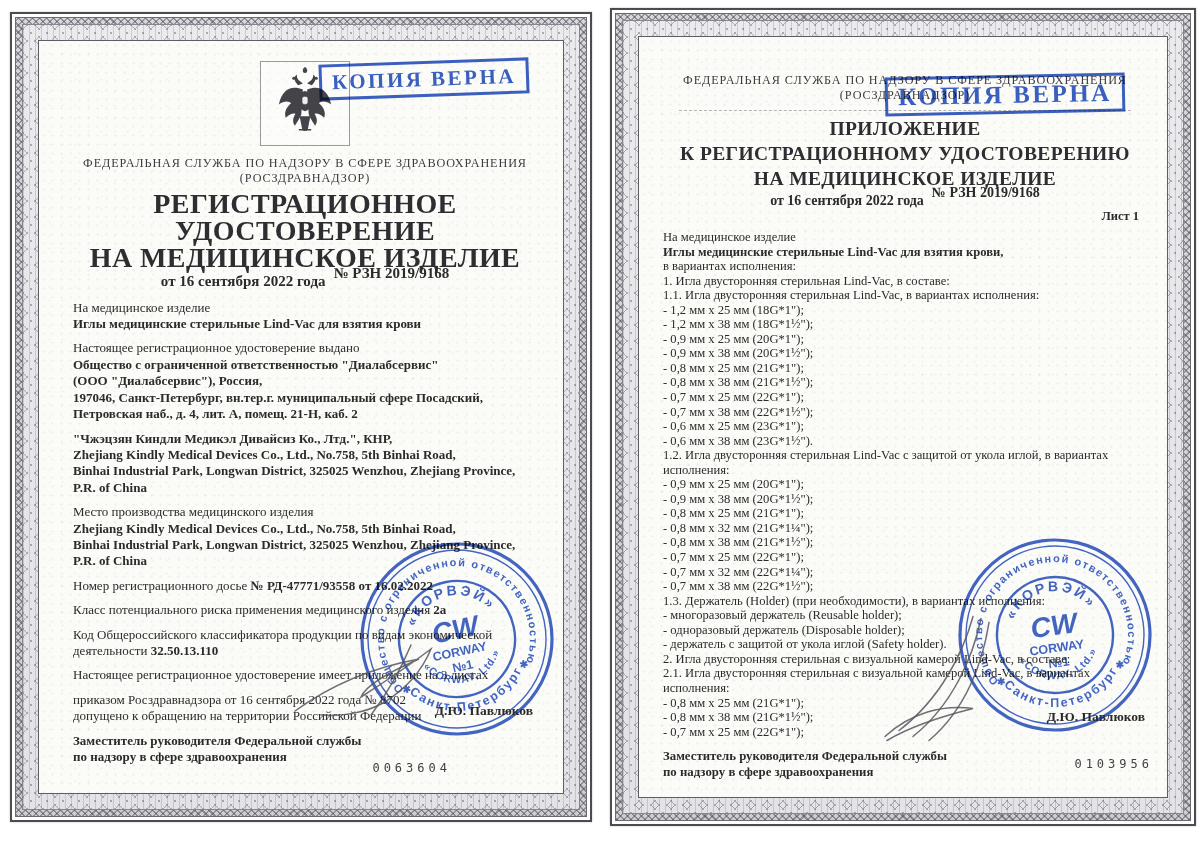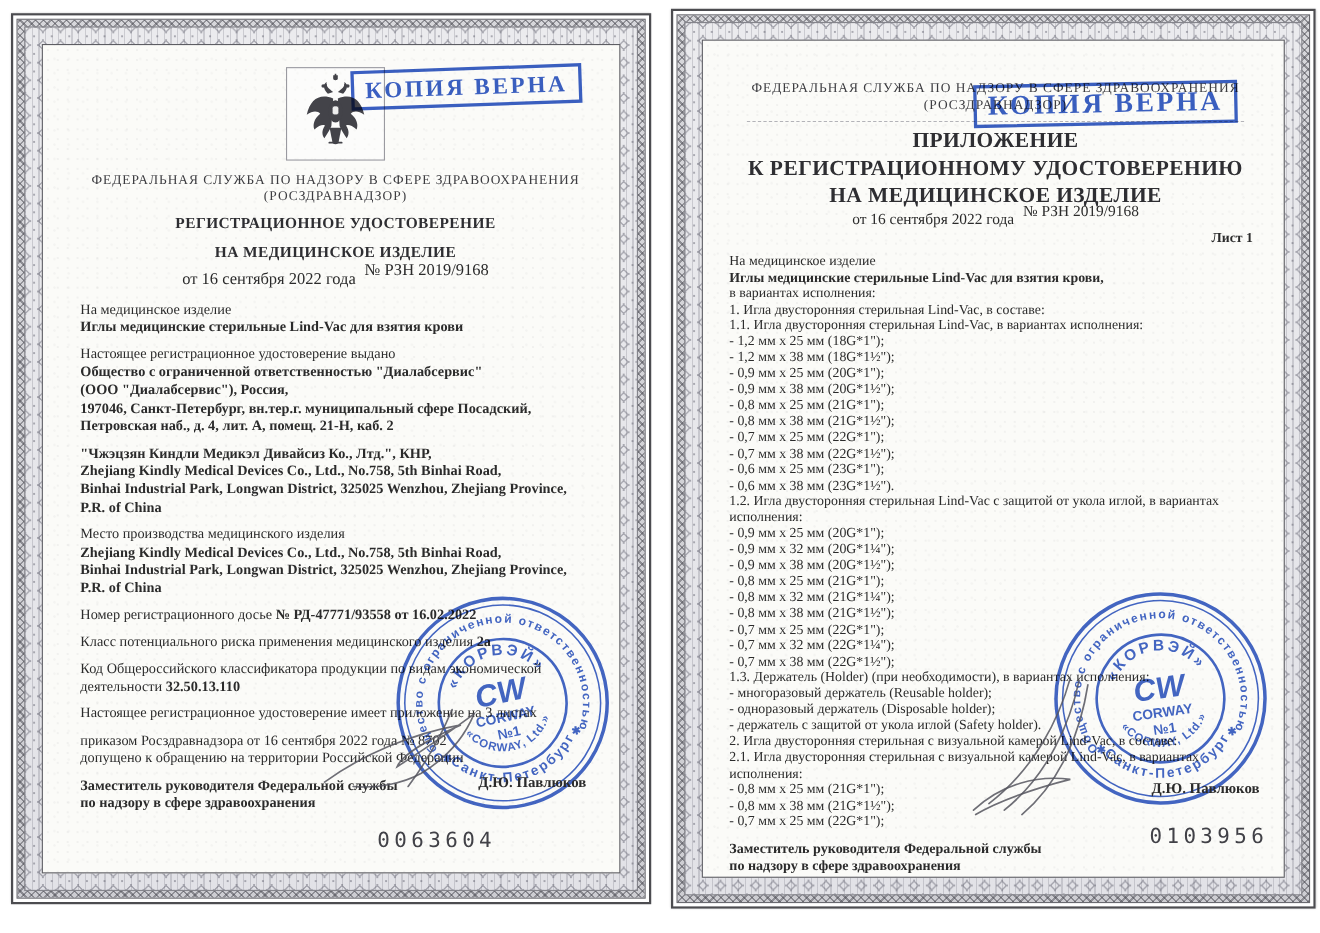--- a/index.html
+++ b/index.html
@@ -34,23 +34,23 @@
       radial-gradient(rgba(80,80,92,.045) 1px, transparent 1.3px);
     background-size:9px 9px,13px 13px;background-position:0 0,4px 6px;
   }
   .cert-left .content{padding:16px 26px 12px 34px;}
   .cert-right .content{padding:14px 20px 12px 24px;}
 
   
   .agency{text-align:center;font-size:12.2px;letter-spacing:.9px;color:#3c3c40;line-height:15px;}
   .dash-sep{border-bottom:1px dashed #b3b3b8;margin:7px 16px 5px 16px;}
   .doc-title{text-align:center;font-weight:bold;color:#2e2e32;letter-spacing:.4px;}
-  .cert-left .doc-title{font-size:14px;line-height:27px;margin-top:4px;}
+  .cert-left .doc-title{font-size:28px;line-height:27px;margin-top:4px;}
   .cert-right .doc-title{font-size:19.5px;line-height:25px;margin-top:2px;}
-  .date-row{display:flex;justify-content:center;gap:8px;font-weight:normal;font-size:15px;margin-top:2px;}
+  .date-row{display:flex;justify-content:center;gap:8px;font-weight:bold;font-size:15px;margin-top:2px;}
   .reg-number{position:relative;top:-8px;}
   .sheet{font-weight:bold;font-size:12.5px;text-align:right;padding-right:8px;margin-top:0;}
 
   
   .emblem-box{width:64px;margin:4px auto 10px auto;border:1px solid #9a9aa0;padding:4px 12px;background:rgba(255,255,255,.4);}
   .emblem-box svg{display:block;width:100%;}
 
   
   .bodytext{margin-top:10px;}
   .cert-left .bodytext{font-size:13px;line-height:16.4px;}
@@ -85,21 +85,21 @@
   .t10{font-size:10px}
 
   .signature{position:absolute;}
   .cert-left .signature{left:252px;top:598px;width:170px;height:95px;}
   .cert-right .signature{left:238px;top:568px;width:200px;height:165px;}
   .signature path{fill:none;stroke:#55555e;stroke-width:1.5;opacity:.85;stroke-linecap:round;}
 
   .official-name{position:absolute;font-weight:bold;font-size:13.5px;white-space:nowrap;text-align:center;}
   .cert-left .official-name{right:30px;bottom:74px;}
   .cert-right .official-name{right:22px;bottom:72px;}
-  .serial{position:absolute;font-family:"DejaVu Sans Mono",monospace;font-size:19px;letter-spacing:4px;color:#414147;}
+  .serial{position:absolute;font-family:"DejaVu Sans Mono",monospace;font-size:12px;letter-spacing:4px;color:#414147;}
   .cert-left .serial{right:112px;bottom:18px;}
   .cert-right .serial{right:14px;bottom:26px;margin-top:18px;}
 </style>
 </head>
 <body>
 
 <div class="cert cert-left">
   <div class="band"></div>
   <div class="band2"></div>
   <div class="content">
@@ -261,21 +261,20 @@
           <div class="tline"><span>- 0,9 мм х 38 мм (20G*1½");</span></div>
           <div class="tline"><span>- 0,8 мм х 25 мм (21G*1");</span></div>
           <div class="tline"><span>- 0,8 мм х 38 мм (21G*1½");</span></div>
           <div class="tline"><span>- 0,7 мм х 25 мм (22G*1");</span></div>
           <div class="tline"><span>- 0,7 мм х 38 мм (22G*1½");</span></div>
           <div class="tline"><span>- 0,6 мм х 25 мм (23G*1");</span></div>
           <div class="tline"><span>- 0,6 мм х 38 мм (23G*1½").</span></div>
           <div class="tline"><span>1.2. Игла двусторонняя стерильная Lind-Vac с защитой от укола иглой, в вариантах</span></div>
           <div class="tline"><span>исполнения:</span></div>
           <div class="tline"><span>- 0,9 мм х 25 мм (20G*1");</span></div>
-          <div class="tline"><span>- 0,9 мм х 32 мм (20G*1¼");</span></div>
           <div class="tline"><span>- 0,9 мм х 38 мм (20G*1½");</span></div>
           <div class="tline"><span>- 0,8 мм х 25 мм (21G*1");</span></div>
           <div class="tline"><span>- 0,8 мм х 32 мм (21G*1¼");</span></div>
           <div class="tline"><span>- 0,8 мм х 38 мм (21G*1½");</span></div>
           <div class="tline"><span>- 0,7 мм х 25 мм (22G*1");</span></div>
           <div class="tline"><span>- 0,7 мм х 32 мм (22G*1¼");</span></div>
           <div class="tline"><span>- 0,7 мм х 38 мм (22G*1½");</span></div>
           <div class="tline"><span>1.3. Держатель (Holder) (при необходимости), в вариантах исполнения:</span></div>
           <div class="tline"><span>- многоразовый держатель (Reusable holder);</span></div>
           <div class="tline"><span>- одноразовый держатель (Disposable holder);</span></div>

